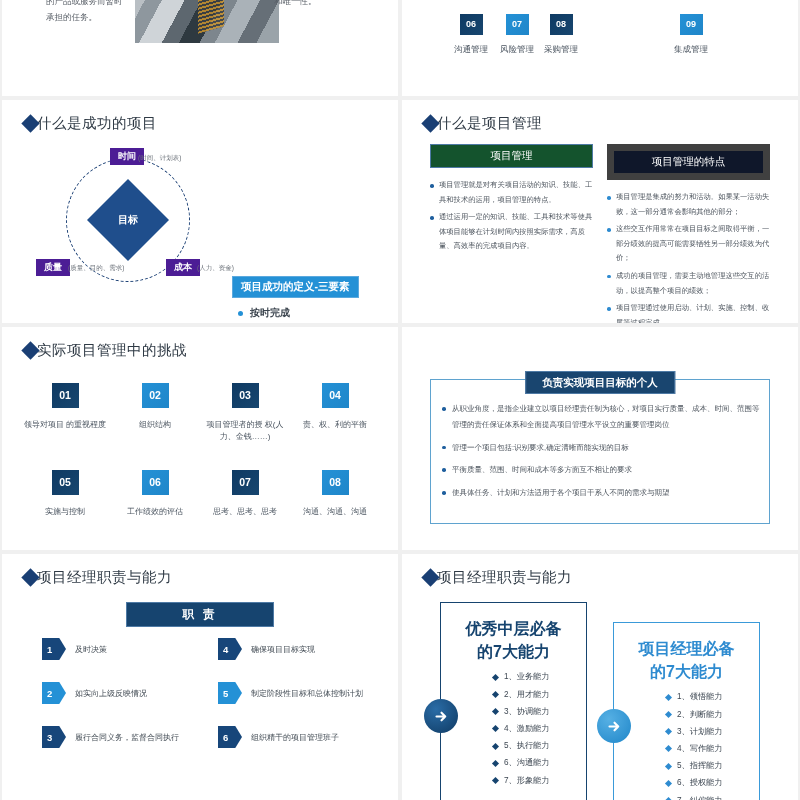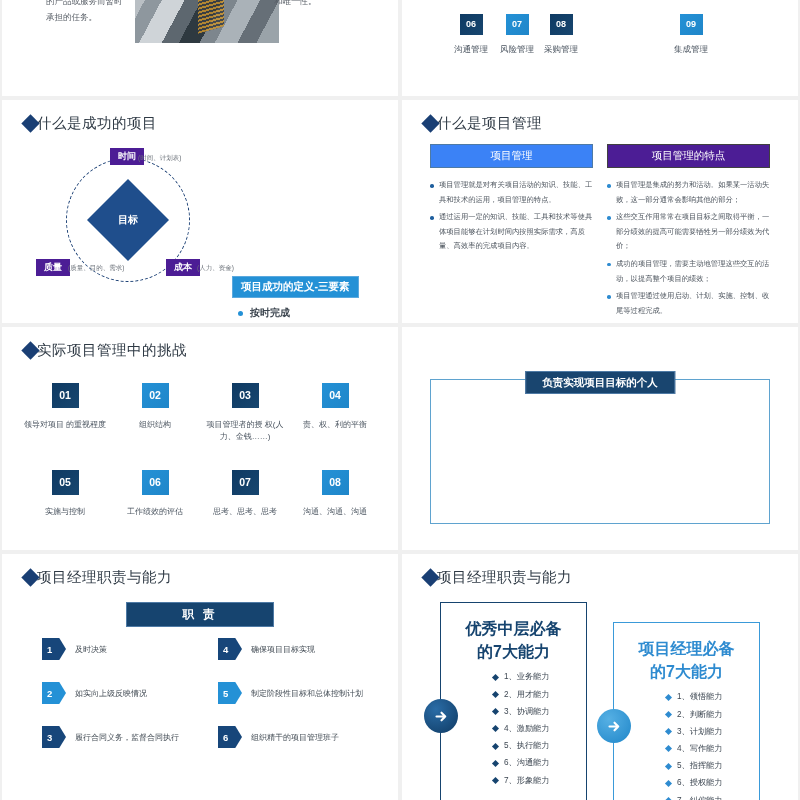--- a/index.html
+++ b/index.html
@@ -97,22 +97,22 @@
     content: ""; position: absolute; left: 0; top: 5px;
     width: 5px; height: 5px; border-radius: 50%; background: #2491d6;
   }
 
   
   .two-col { position: absolute; left: 0; top: 44px; width: 100%; display: flex; gap: 14px; padding: 0 28px; }
   .col { flex: 1; }
   .cap-dark, .cap-light {
     color: #fff; text-align: center; font-size: 10.5px; padding: 4px 0; margin-bottom: 10px;
   }
-  .cap-dark { background: #3b82f6; border: 1px solid #4e7aa5; }
-  .cap-light { background: #4c1d95; border: 1px solid #404040; }
+  .cap-dark { background: #14532d; border: 1px solid #4e7aa5; }
+  .cap-light { background: #0f172a; border: 7px solid #404040; }
   .bl { list-style: none; }
   .bl li {
     font-size: 7.3px; color: #4d555e; line-height: 2.0;
     position: relative; padding-left: 9px; margin-bottom: 3px;
   }
   .bl li::before {
     content: ""; position: absolute; left: 0; top: 6px;
     width: 3.5px; height: 3.5px; border-radius: 50%; background: #1f5f9e;
   }
   .bl.light li::before { background: #2e8bd0; }
@@ -325,20 +325,26 @@
           <div class="ch-box bx-light">08</div>
           <div class="ch-lbl">沟通、沟通、沟通</div>
         </div>
       </div>
     </div>
   </div>
 
   <div class="slide">
     <div class="pm-box"></div>
     <div class="pm-cap">负责实现项目目标的个人</div>
+    <ul class="pm-list">
+      <li>从职业角度，是指企业建立以项目经理责任制为核心，对项目实行质量、成本、时间、范围等管理的责任保证体系和全面提高项目管理水平设立的重要管理岗位</li>
+      <li>管理一个项目包括:识别要求,确定清晰而能实现的目标</li>
+      <li>平衡质量、范围、时间和成本等多方面互不相让的要求</li>
+      <li>使具体任务、计划和方法适用于各个项目干系人不同的需求与期望</li>
+    </ul>
   </div>
 
   <div class="slide">
     <div class="sl-title">
       <div class="diamond"></div>
       <div class="t">项目经理职责与能力</div>
     </div>
     <div class="duty-cap">职 责</div>
     <div class="duty-grid">
       <div class="duty-item">

